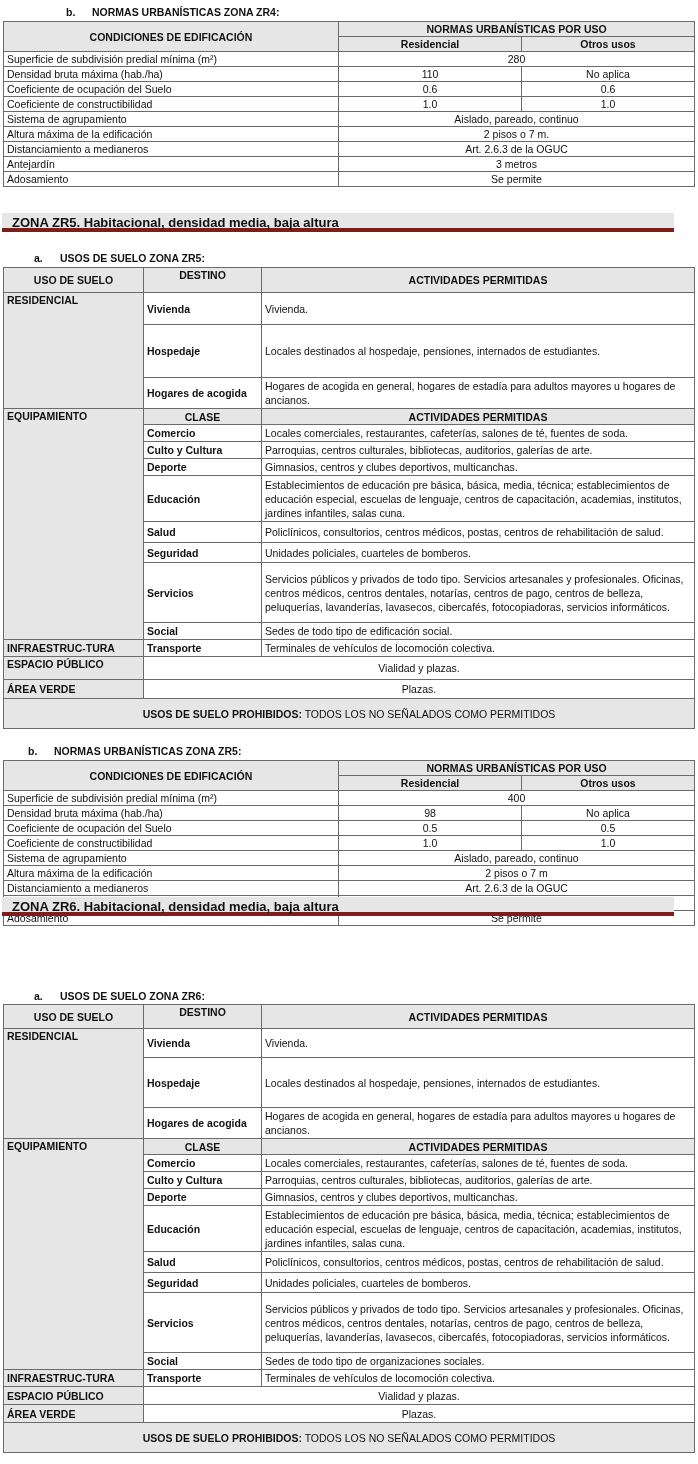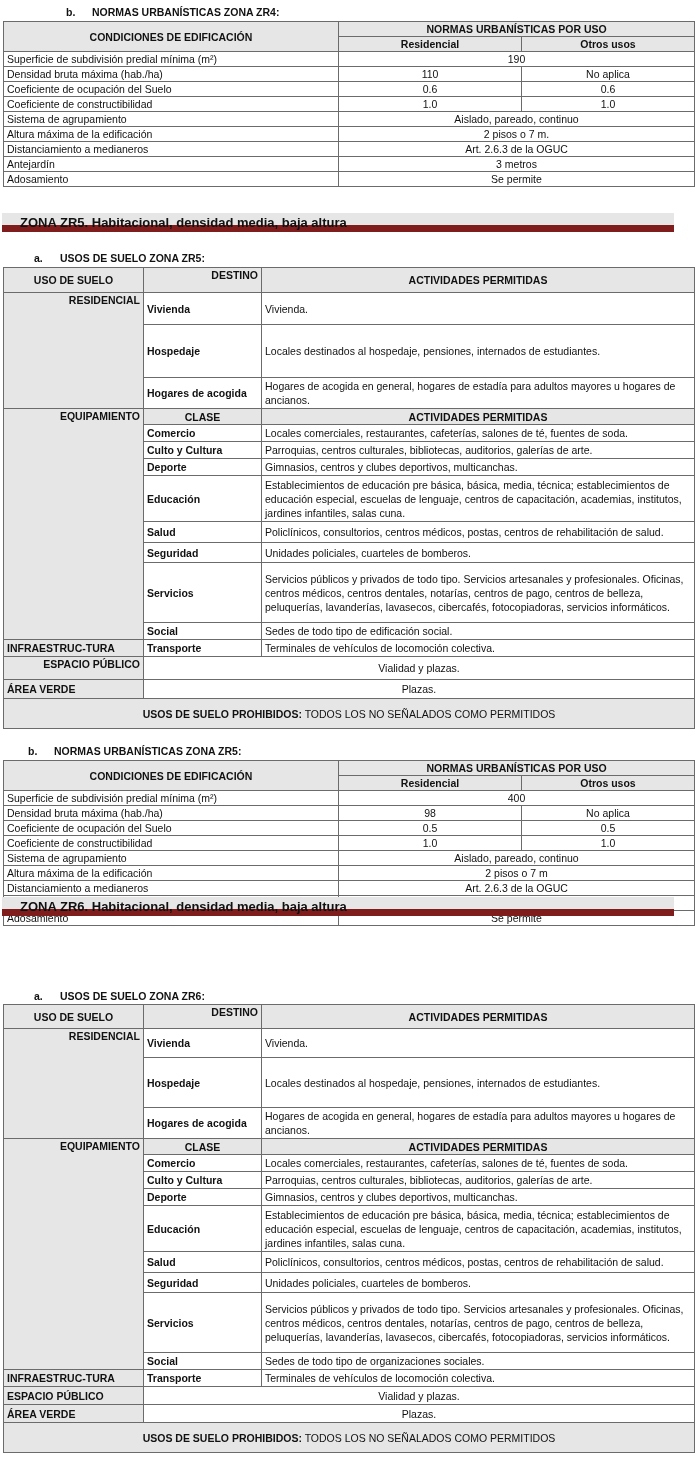--- a/index.html
+++ b/index.html
@@ -6,23 +6,23 @@
   body { width: 698px; height: 1464px; overflow: hidden; position: relative;
          font-family: "Liberation Sans", sans-serif; color: #111; font-size: 10.5px; }
   .abs { position: absolute; }
   .sub-title { font-weight: bold; font-size: 10.5px; }
   .sub-title .letter { display: inline-block; width: 26px; }
   table { border-collapse: collapse; table-layout: fixed; position: absolute; }
   td, th { border: 1px solid #6b6b6b; padding: 0 3px; line-height: 14px; font-weight: normal; vertical-align: middle; overflow: hidden; }
   .gray { background: #e6e6e6; }
   .bold { font-weight: bold; }
   .c { text-align: center; }
-  .zone-head { left: 2px; width: 672px; height: 19px; background: #e6e6e6; border-bottom: 7px solid #7f1d1d;
-               font-weight: bold; font-size: 13px; line-height: 19px; padding-left: 18px; box-sizing: border-box; }
-  .top { vertical-align: top; text-align: right; }
+  .zone-head { left: 2px; width: 672px; height: 19px; background: #e6e6e6; border-bottom: 4px solid #7f1d1d;
+               font-weight: bold; font-size: 13px; line-height: 19px; padding-left: 10px; box-sizing: border-box; }
+  .top { vertical-align: top; }
 </style>
 </head>
 <body>
 
 <div class="abs sub-title" style="left:34px; top:6px;margin-left:32px;">
   <span class="letter">b.</span><span>NORMAS URBANÍSTICAS ZONA ZR4:</span>
 </div>
 <table style="left:3px; top:21px; width:691px;">
   <colgroup>
       <col style="width:335px">
@@ -33,21 +33,21 @@
       <tr style="height:15px">
     <td rowspan="2" class="gray bold c">CONDICIONES DE EDIFICACIÓN</td>
     <td colspan="2" class="gray bold c">NORMAS URBANÍSTICAS POR USO</td>
   </tr>
   <tr style="height:15px">
     <td class="gray bold c">Residencial</td>
     <td class="gray bold c">Otros usos</td>
   </tr>
   <tr style="height:15px">
         <td>Superficie de subdivisión predial mínima (m²)</td>
-        <td colspan="2" class="c">190</td>
+        <td colspan="2" class="c">280</td>
       </tr>
   <tr style="height:15px">
         <td>Densidad bruta máxima (hab./ha)</td>
         <td class="c">110</td>
         <td class="c">No aplica</td>
       </tr>
   <tr style="height:15px">
         <td>Coeficiente de ocupación del Suelo</td>
         <td class="c">0.6</td>
         <td class="c">0.6</td>

